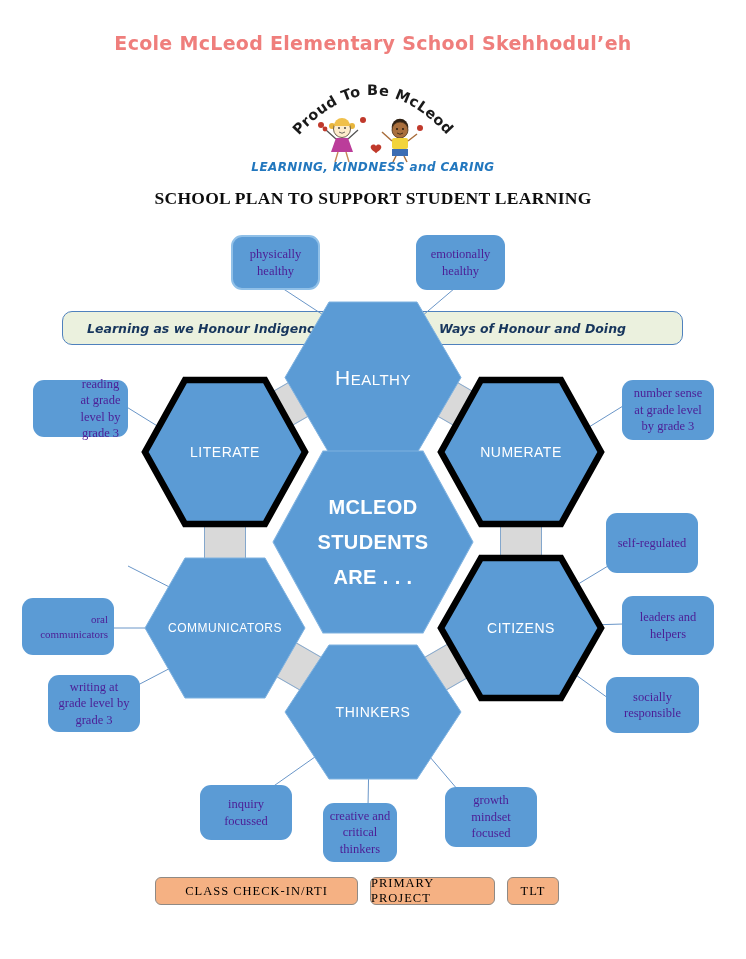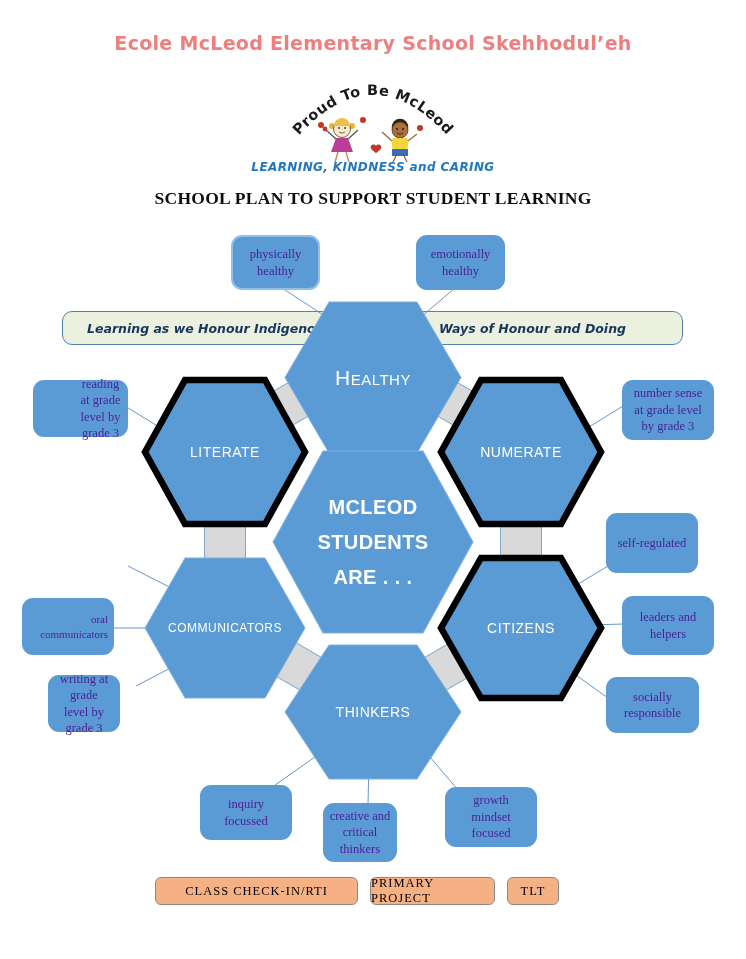--- a/index.html
+++ b/index.html
@@ -200,21 +200,21 @@
   </div>
   <div class="satbox" style="left:606px; top:513px; width:92px; height:60px;">
     <span>self-regulated</span>
   </div>
   <div class="satbox sm" style="left:22px; top:598px; width:92px; height:57px;">
     <span>oral communicators</span>
   </div>
   <div class="satbox" style="left:622px; top:596px; width:92px; height:59px;">
     <span>leaders and helpers</span>
   </div>
-  <div class="satbox" style="left:48px; top:675px; width:72px; height:57px; padding:4px 10px;">
+  <div class="satbox" style="left:48px; top:675px; width:92px; height:57px; padding:4px 10px;">
     <span>writing at grade level by grade 3</span>
   </div>
   <div class="satbox" style="left:606px; top:677px; width:93px; height:56px;">
     <span>socially responsible</span>
   </div>
   <div class="satbox" style="left:200px; top:785px; width:92px; height:55px;">
     <span>inquiry focussed</span>
   </div>
   <div class="satbox" style="left:323px; top:803px; width:74px; height:59px;">
     <span>creative and critical thinkers</span>

